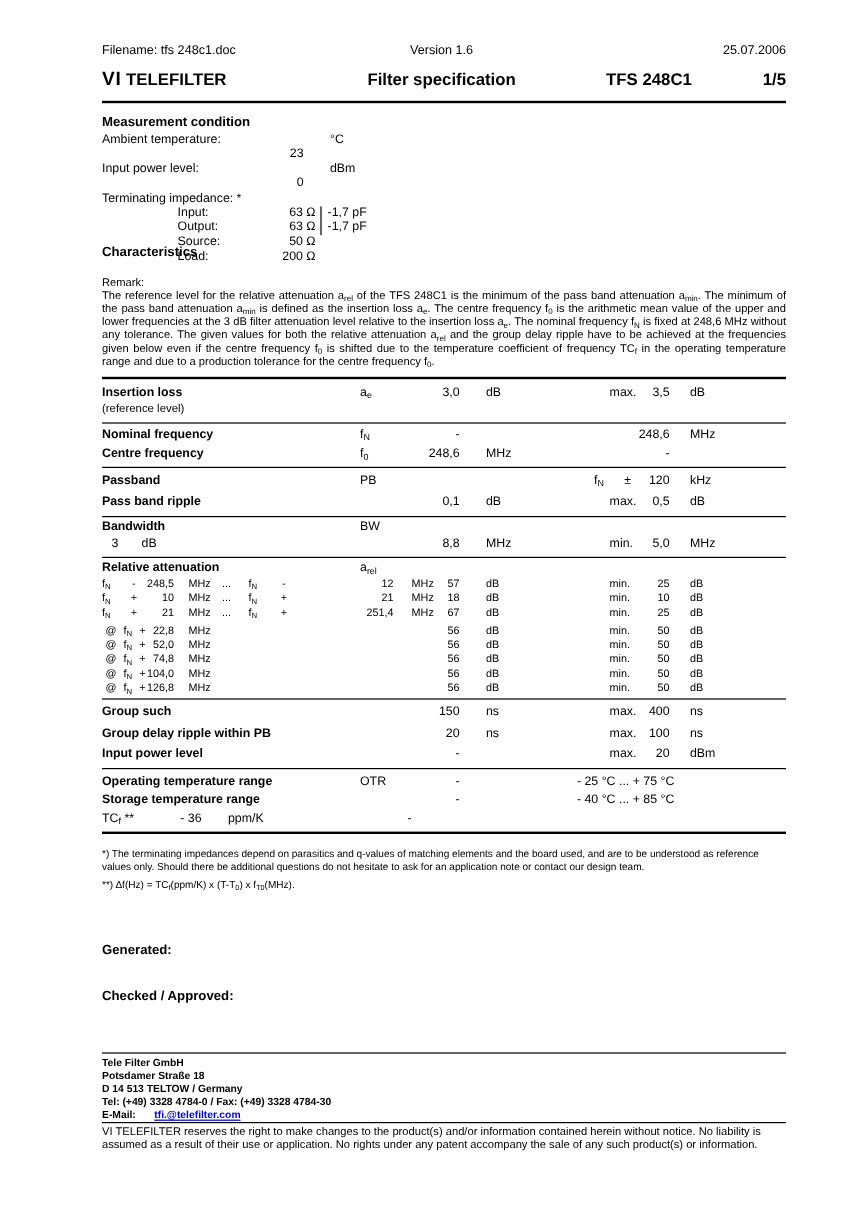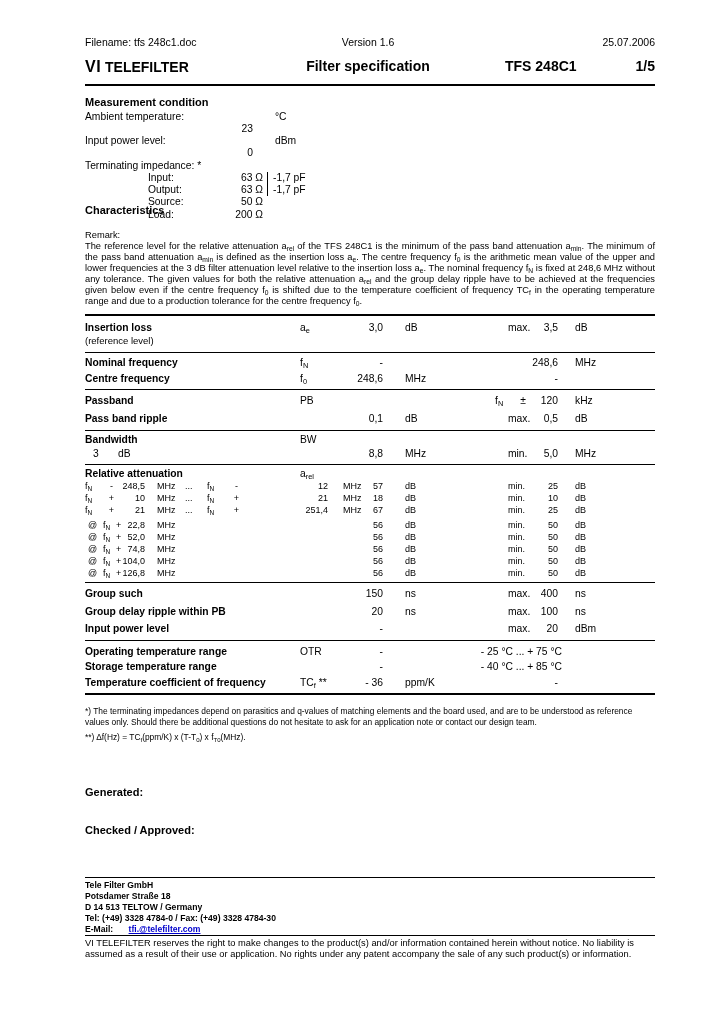--- a/index.html
+++ b/index.html
@@ -441,21 +441,20 @@
           <span class="t-param">Storage temperature range</span>
           <span class="t-sym"></span>
           <span class="t-typv">-</span>
           <span class="t-typu"></span>
           <span class="t-toltext">
             <span class="tt">- 40 °C ... + 85 °C</span>
           </span>
           <span class="t-tolu"></span>
         </div>
         <div class="t-row r-main">
-          <span class="t-param">Temperature coefficient of frequency</span>
           <span class="t-sym">TC<sub>f</sub> **</span>
           <span class="t-typv">- 36</span>
           <span class="t-typu">ppm/K</span>
           <span class="t-tol">
             <span class="t-tp"></span>
             <span class="t-tv">-</span>
           </span>
           <span class="t-tolu"></span>
         </div>
         <div class="t-line thick"></div>

